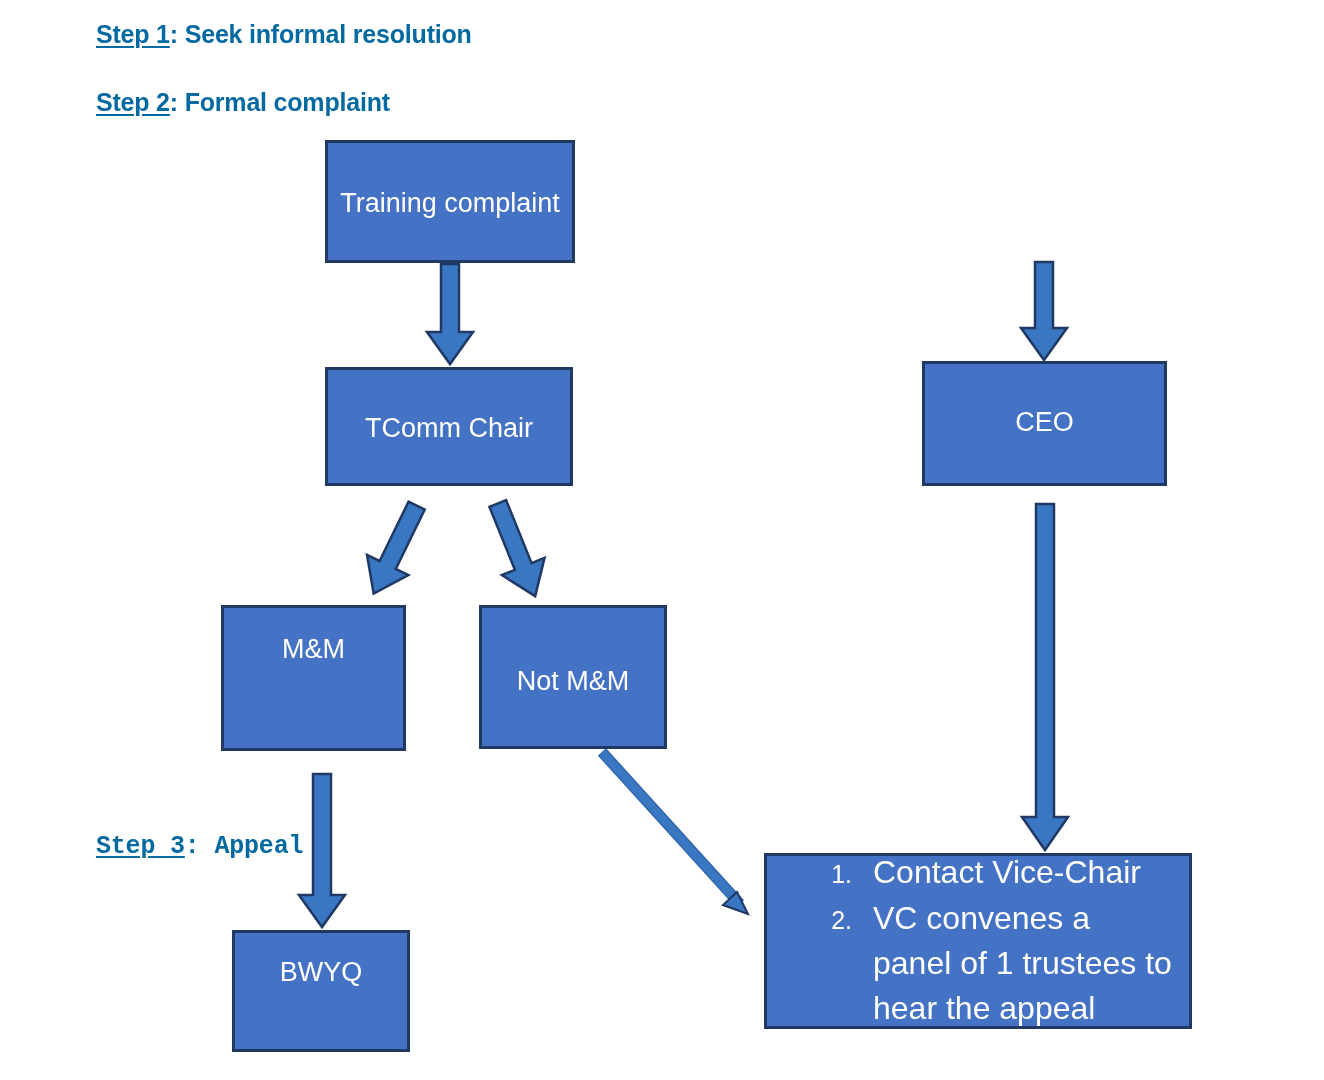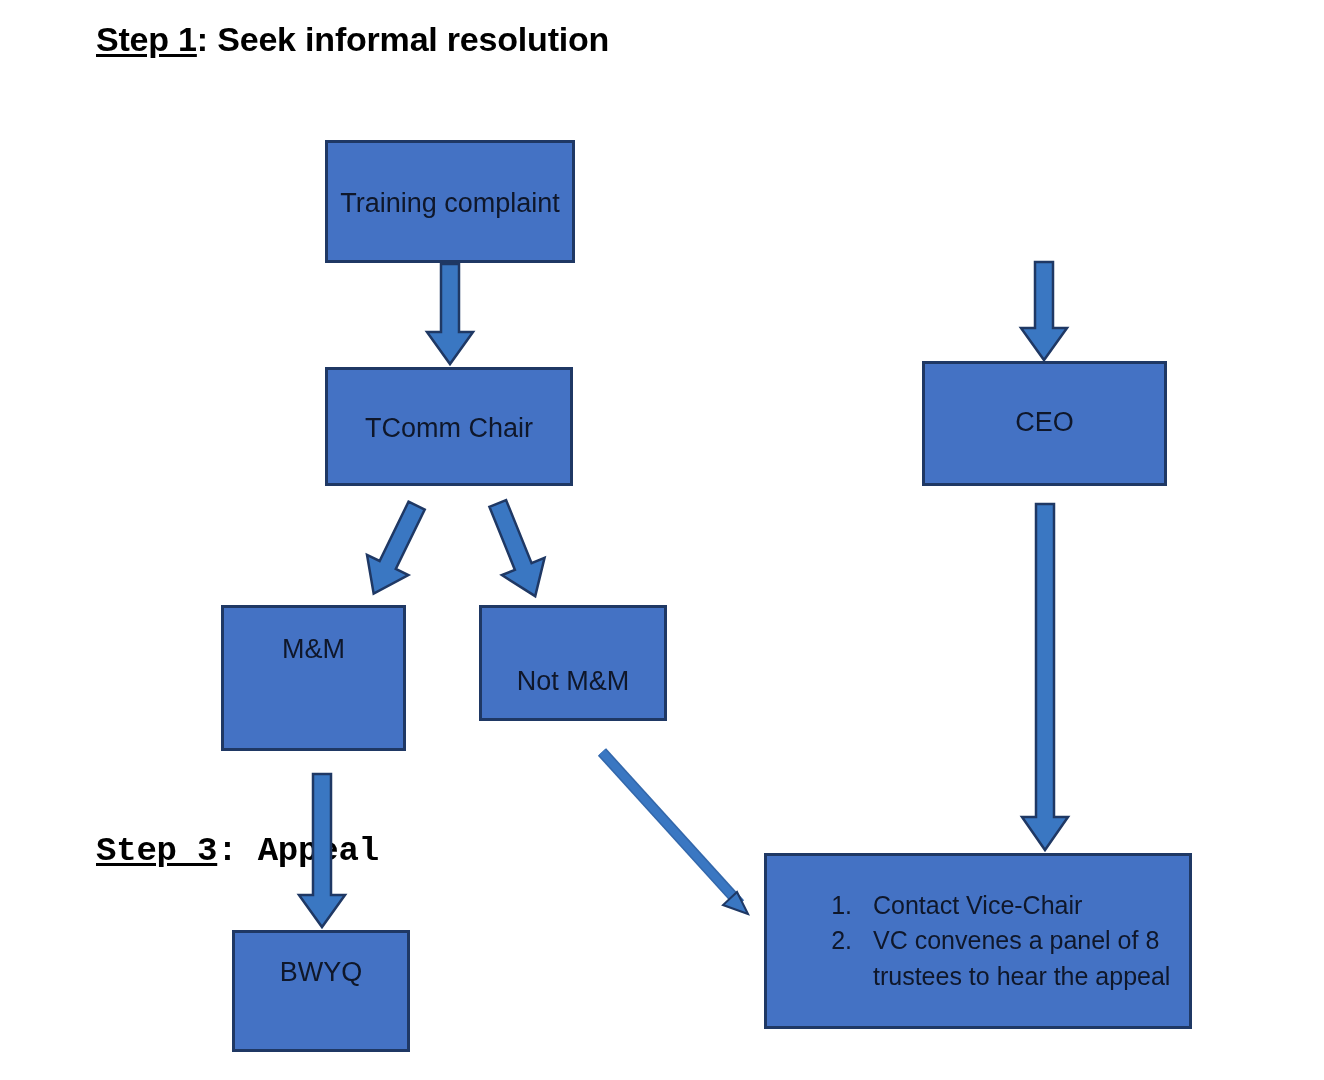--- a/index.html
+++ b/index.html
@@ -17,36 +17,36 @@
     width: 1324px;
     height: 1080px;
     background: #ffffff;
     overflow: hidden;
   }
   
   .step-heading {
     position: absolute;
     font-family: "Liberation Sans", sans-serif;
     font-weight: bold;
-    font-size: 34px;
-    color: #000000;
+    font-size: 25px;
+    color: #0369a1;
     white-space: nowrap;
     letter-spacing: -0.2px;
   }
   .step-heading .step-label {
     text-decoration: underline;
     text-underline-offset: 3px;
   }
   
   .box {
     position: absolute;
     background: #4472C4;
     border: 3px solid #1F3864;
     box-sizing: border-box;
-    color: #0f172a;
+    color: #ffffff;
     display: flex;
     align-items: center;
     justify-content: center;
     font-family: "Liberation Sans", sans-serif;
     font-weight: normal;
     font-size: 27px;
     line-height: 1.25;
     text-align: center;
   }
   .box.align-upper {
@@ -61,21 +61,21 @@
   
   .box.list-box {
     align-items: center;
     justify-content: flex-start;
     text-align: left;
     padding: 10px 12px 10px 58px;
   }
   .list-box ol {
     margin: 0;
     padding: 0 0 0 34px;
-    font-size: 25px;
+    font-size: 32px;
     line-height: 1.42;
   }
   .list-box ol li {
     padding-left: 14px;
     margin: 0;
   }
   .list-box ol li::marker {
     font-size: 25px;
   }
   
@@ -90,20 +90,23 @@
 </style>
 </head>
 <body>
 
 <div id="canvas">
 
   <div class="step-heading" style="left:96px; top:20px;">
     <span class="step-label">Step 1</span><span>: </span><span>Seek informal resolution</span>
   </div>
 
+  <div class="step-heading" style="left:96px; top:88px;">
+    <span class="step-label">Step 2</span><span>: </span><span>Formal complaint</span>
+  </div>
 
   <div class="step-heading" style="left:96px; top:832px;font-family:Liberation Mono, monospace;">
     <span class="step-label">Step 3</span><span>: </span><span>Appeal</span>
   </div>
 
   <div class="box align-upper" style="left:325px; top:140px; width:250px; height:123px; padding-top:44px;">
     <span class="box-text">Training  complaint</span>
   </div>
 
 
@@ -112,32 +115,32 @@
   </div>
 
   <div class="box align-upper" style="left:922px; top:361px; width:245px; height:125px; padding-top:42px;">
     <span class="box-text">CEO</span>
   </div>
 
   <div class="box align-upper" style="left:221px; top:605px; width:185px; height:146px; padding-top:25px;">
     <span class="box-text">M&amp;M</span>
   </div>
 
-  <div class="box align-upper" style="left:479px; top:605px; width:188px; height:116px; padding-top:57px;">
+  <div class="box align-upper" style="left:479px; top:605px; width:188px; height:144px; padding-top:57px;">
     <span class="box-text">Not M&amp;M</span>
   </div>
 
   <div class="box align-upper" style="left:232px; top:930px; width:178px; height:122px; padding-top:23px;">
     <span class="box-text">BWYQ</span>
   </div>
 
   <div class="box list-box" style="left:764px; top:853px; width:428px; height:176px;">
     <ol>
       <li>Contact Vice-Chair</li>
-      <li>VC convenes a panel of 8 trustees to hear the appeal</li>
+      <li>VC convenes a panel of 1 trustees to hear the appeal</li>
     </ol>
   </div>
 
   <div class="arrow" style="left:425px; top:264px; width:50px; height:102px;">
     <svg width="50" height="102" viewBox="0 0 50 102">
       <polygon points="16,0 34,0 34,68 48,68 25,100 2,68 16,68" fill="#3A77C2" stroke="#1F3864" stroke-width="2.5" stroke-linejoin="miter"></polygon>
     </svg>
   </div>
 
   <div class="arrow" style="left:1019px; top:262px; width:50px; height:100px;">

